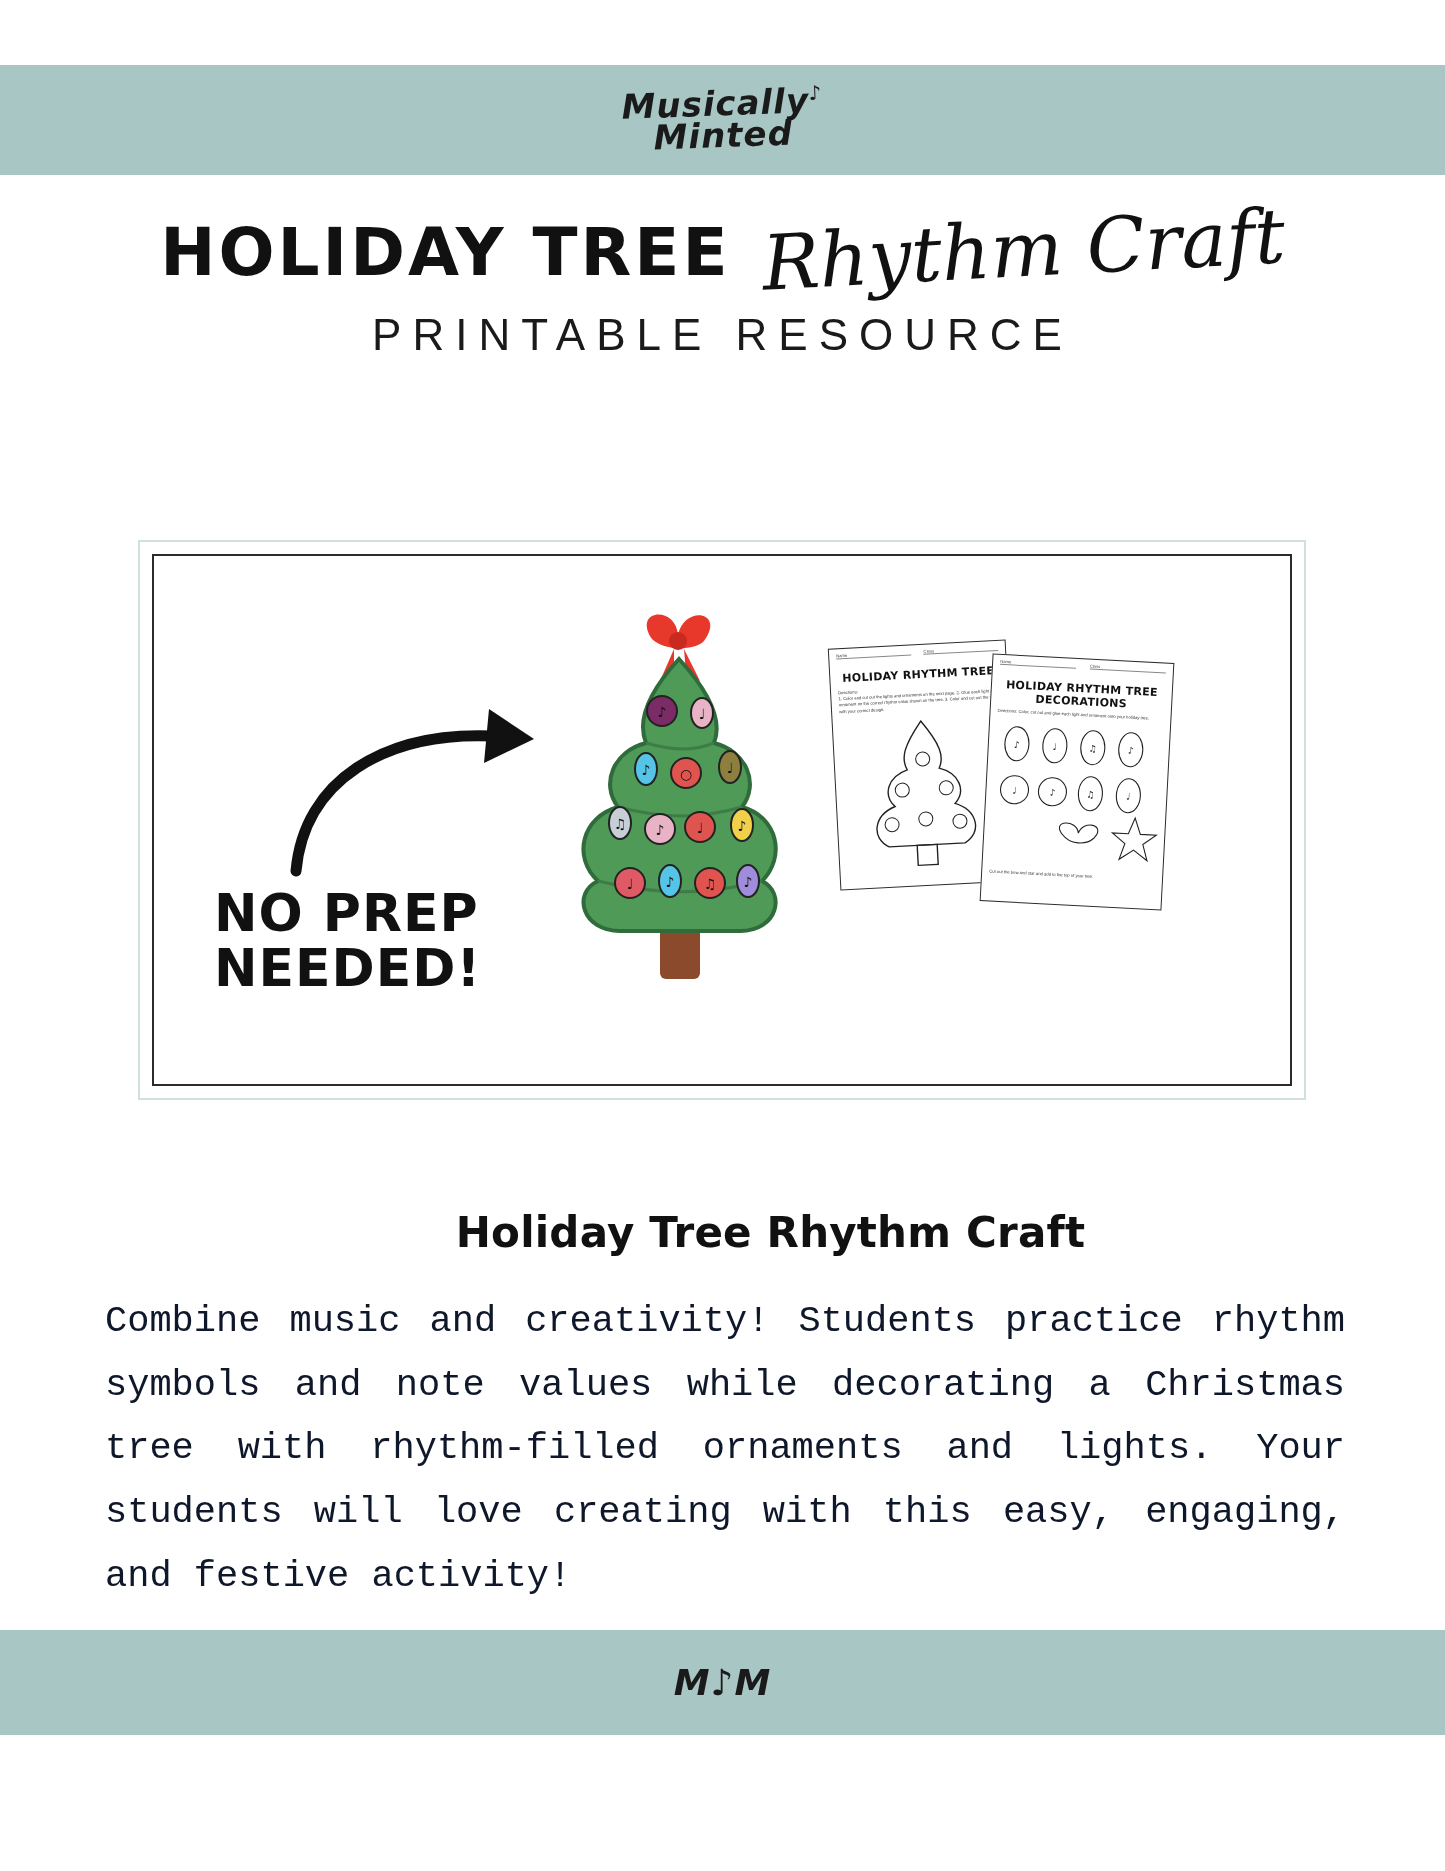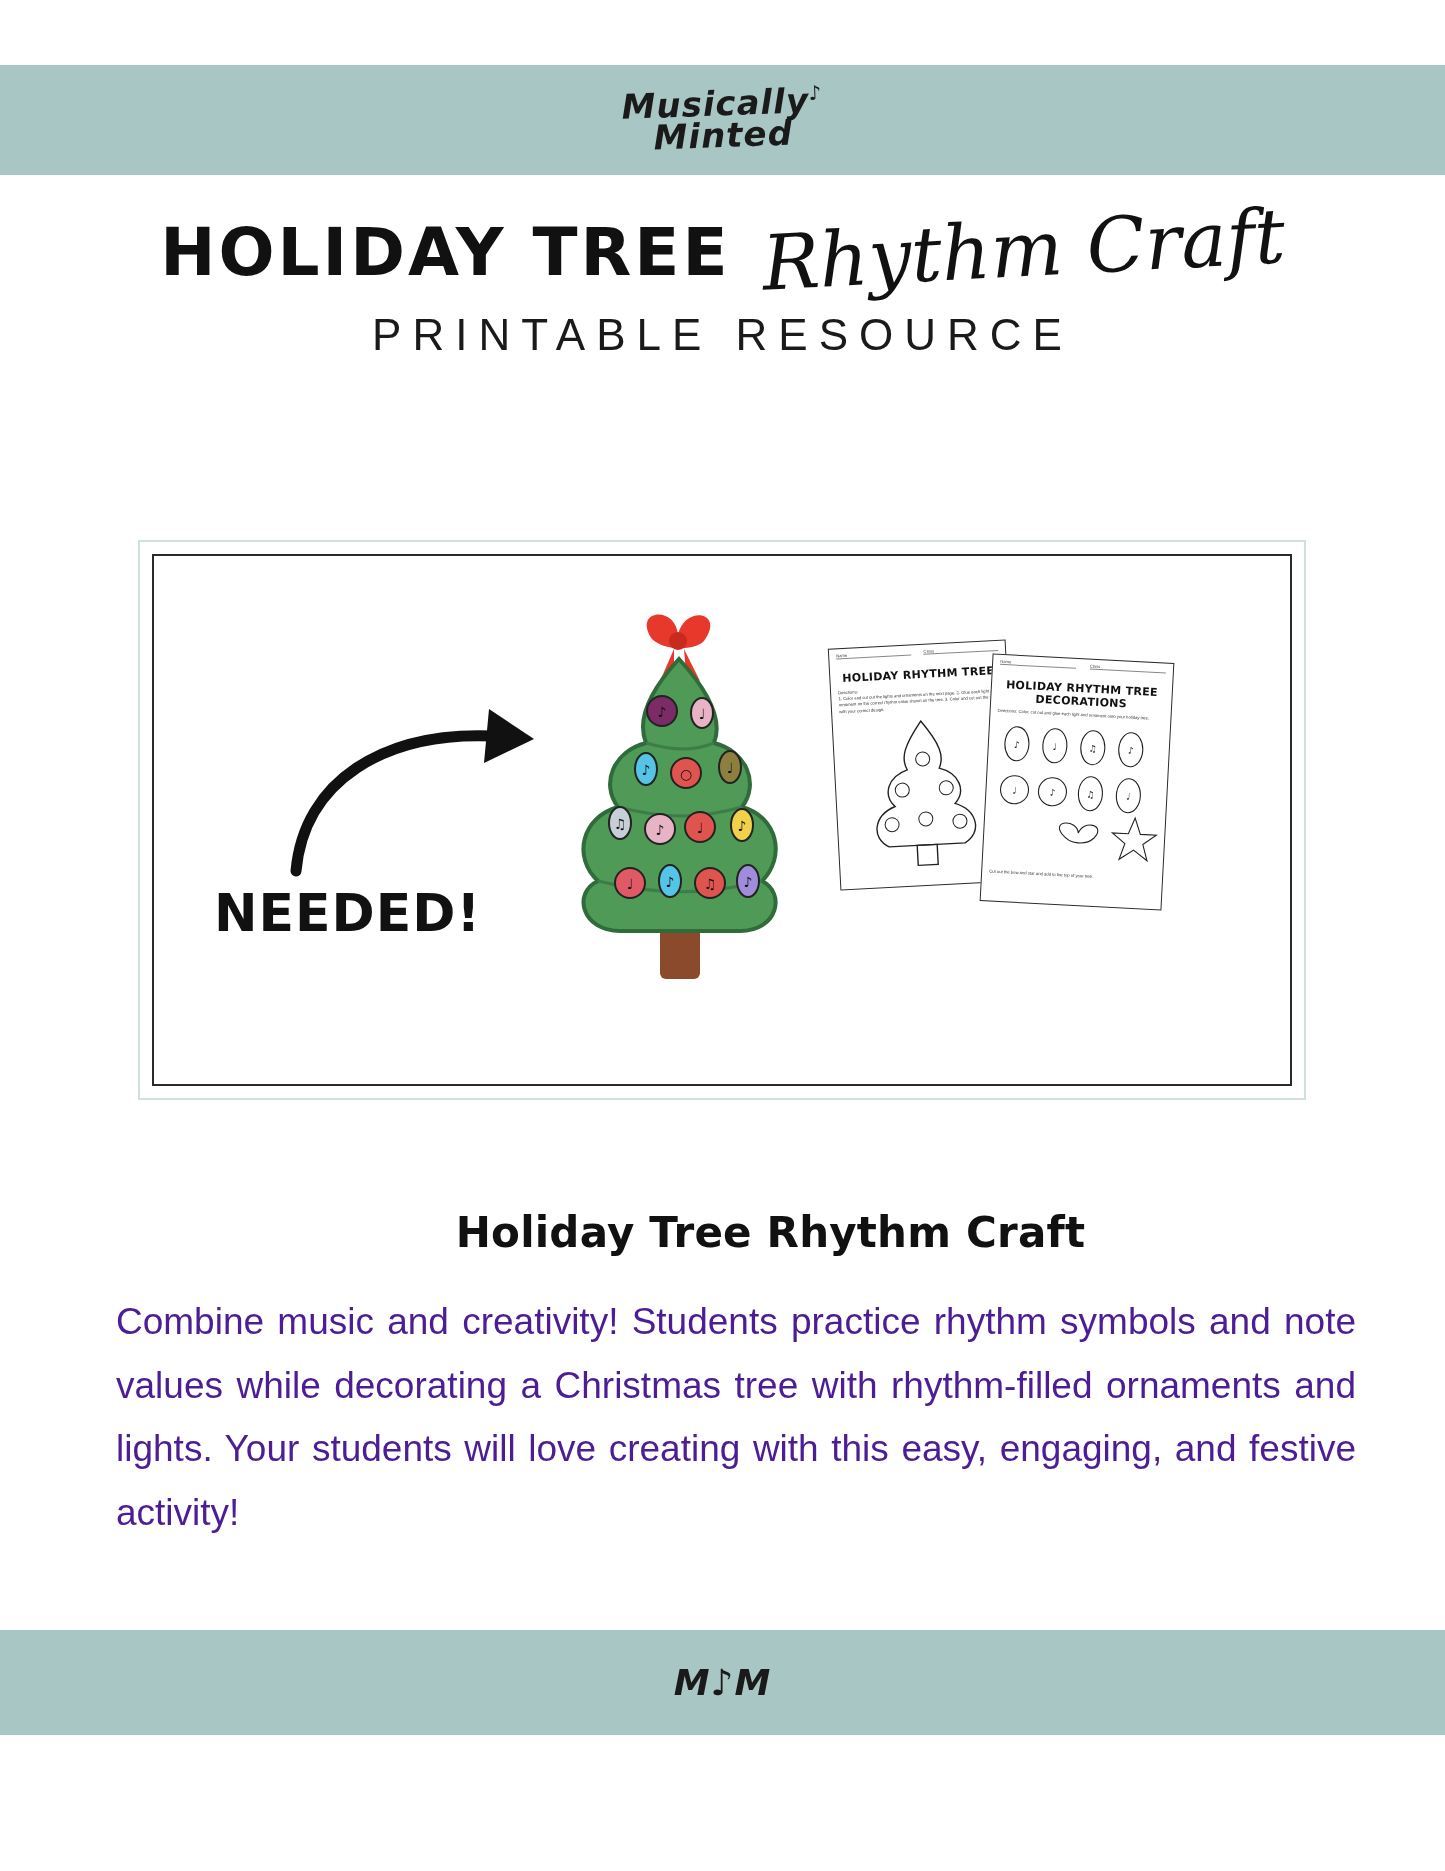--- a/index.html
+++ b/index.html
@@ -221,26 +221,26 @@
     font-family: "DejaVu Sans", sans-serif;
     font-weight: bold;
     font-size: 42px;
     color: #111111;
     letter-spacing: 0.2px;
     margin-left: 48px;
   }
   .body-text {
     position: absolute;
     top: 1290px;
-    left: 116px;
+    left: 105px;
     width: 1240px;
-    font-family: Liberation Sans, sans-serif;
+    font-family: Liberation Mono, monospace;
     font-size: 37px;
     line-height: 1.72;
-    color: #4c1d95;
+    color: #0f172a;
     text-align: justify;
   }
 </style>
 </head>
 <body>
 
 <div class="band band-top">
   <div class="brand-logo">
     <div class="brand-line1">
       <span>Musically</span><span class="brand-note">♪</span>
@@ -254,20 +254,21 @@
     <span class="title-bold">HOLIDAY TREE</span>
     <span class="title-script">Rhythm Craft</span>
   </div>
   <div class="subtitle">PRINTABLE RESOURCE</div>
 </div>
 
 <div class="preview-outer">
   <div class="preview-inner">
 
     <div class="noprep">
+      <div>NO PREP</div>
       <div>NEEDED!</div>
     </div>
 
     <svg class="arrow-svg" width="260" height="180" viewBox="0 0 260 180">
       <path d="M12 170 C 20 80, 100 30, 210 35" stroke="#111" stroke-width="11" fill="none" stroke-linecap="round"></path>
       <polygon points="205,8 250,38 200,62" fill="#111"></polygon>
     </svg>
 
     <svg class="tree-svg" width="290" height="420" viewBox="0 0 290 420">
 

